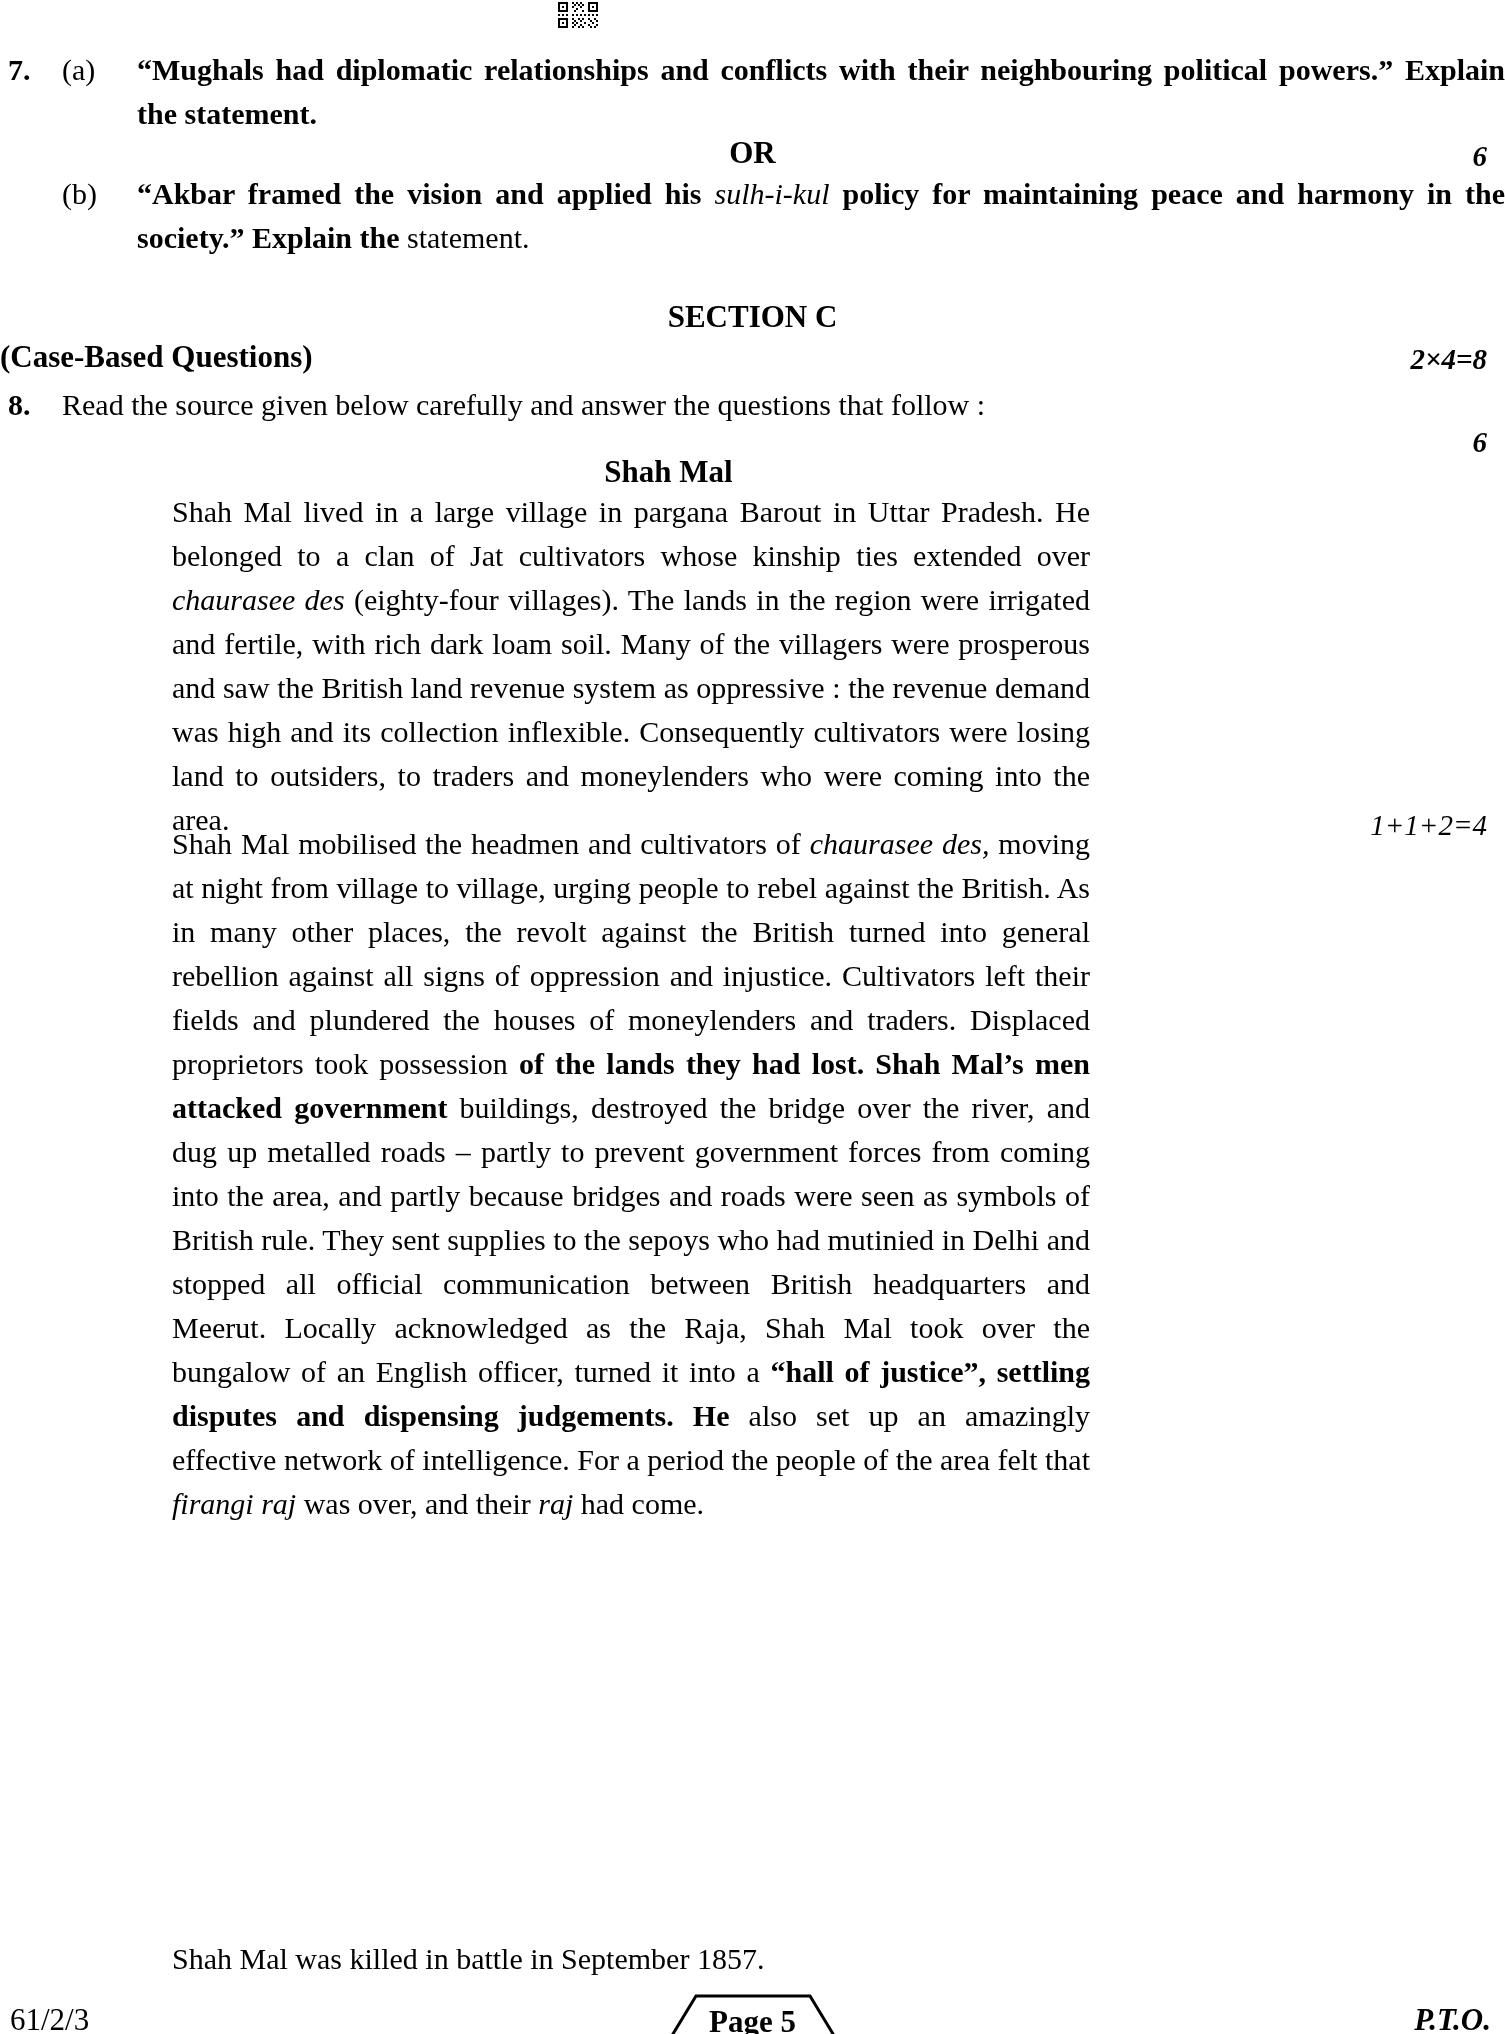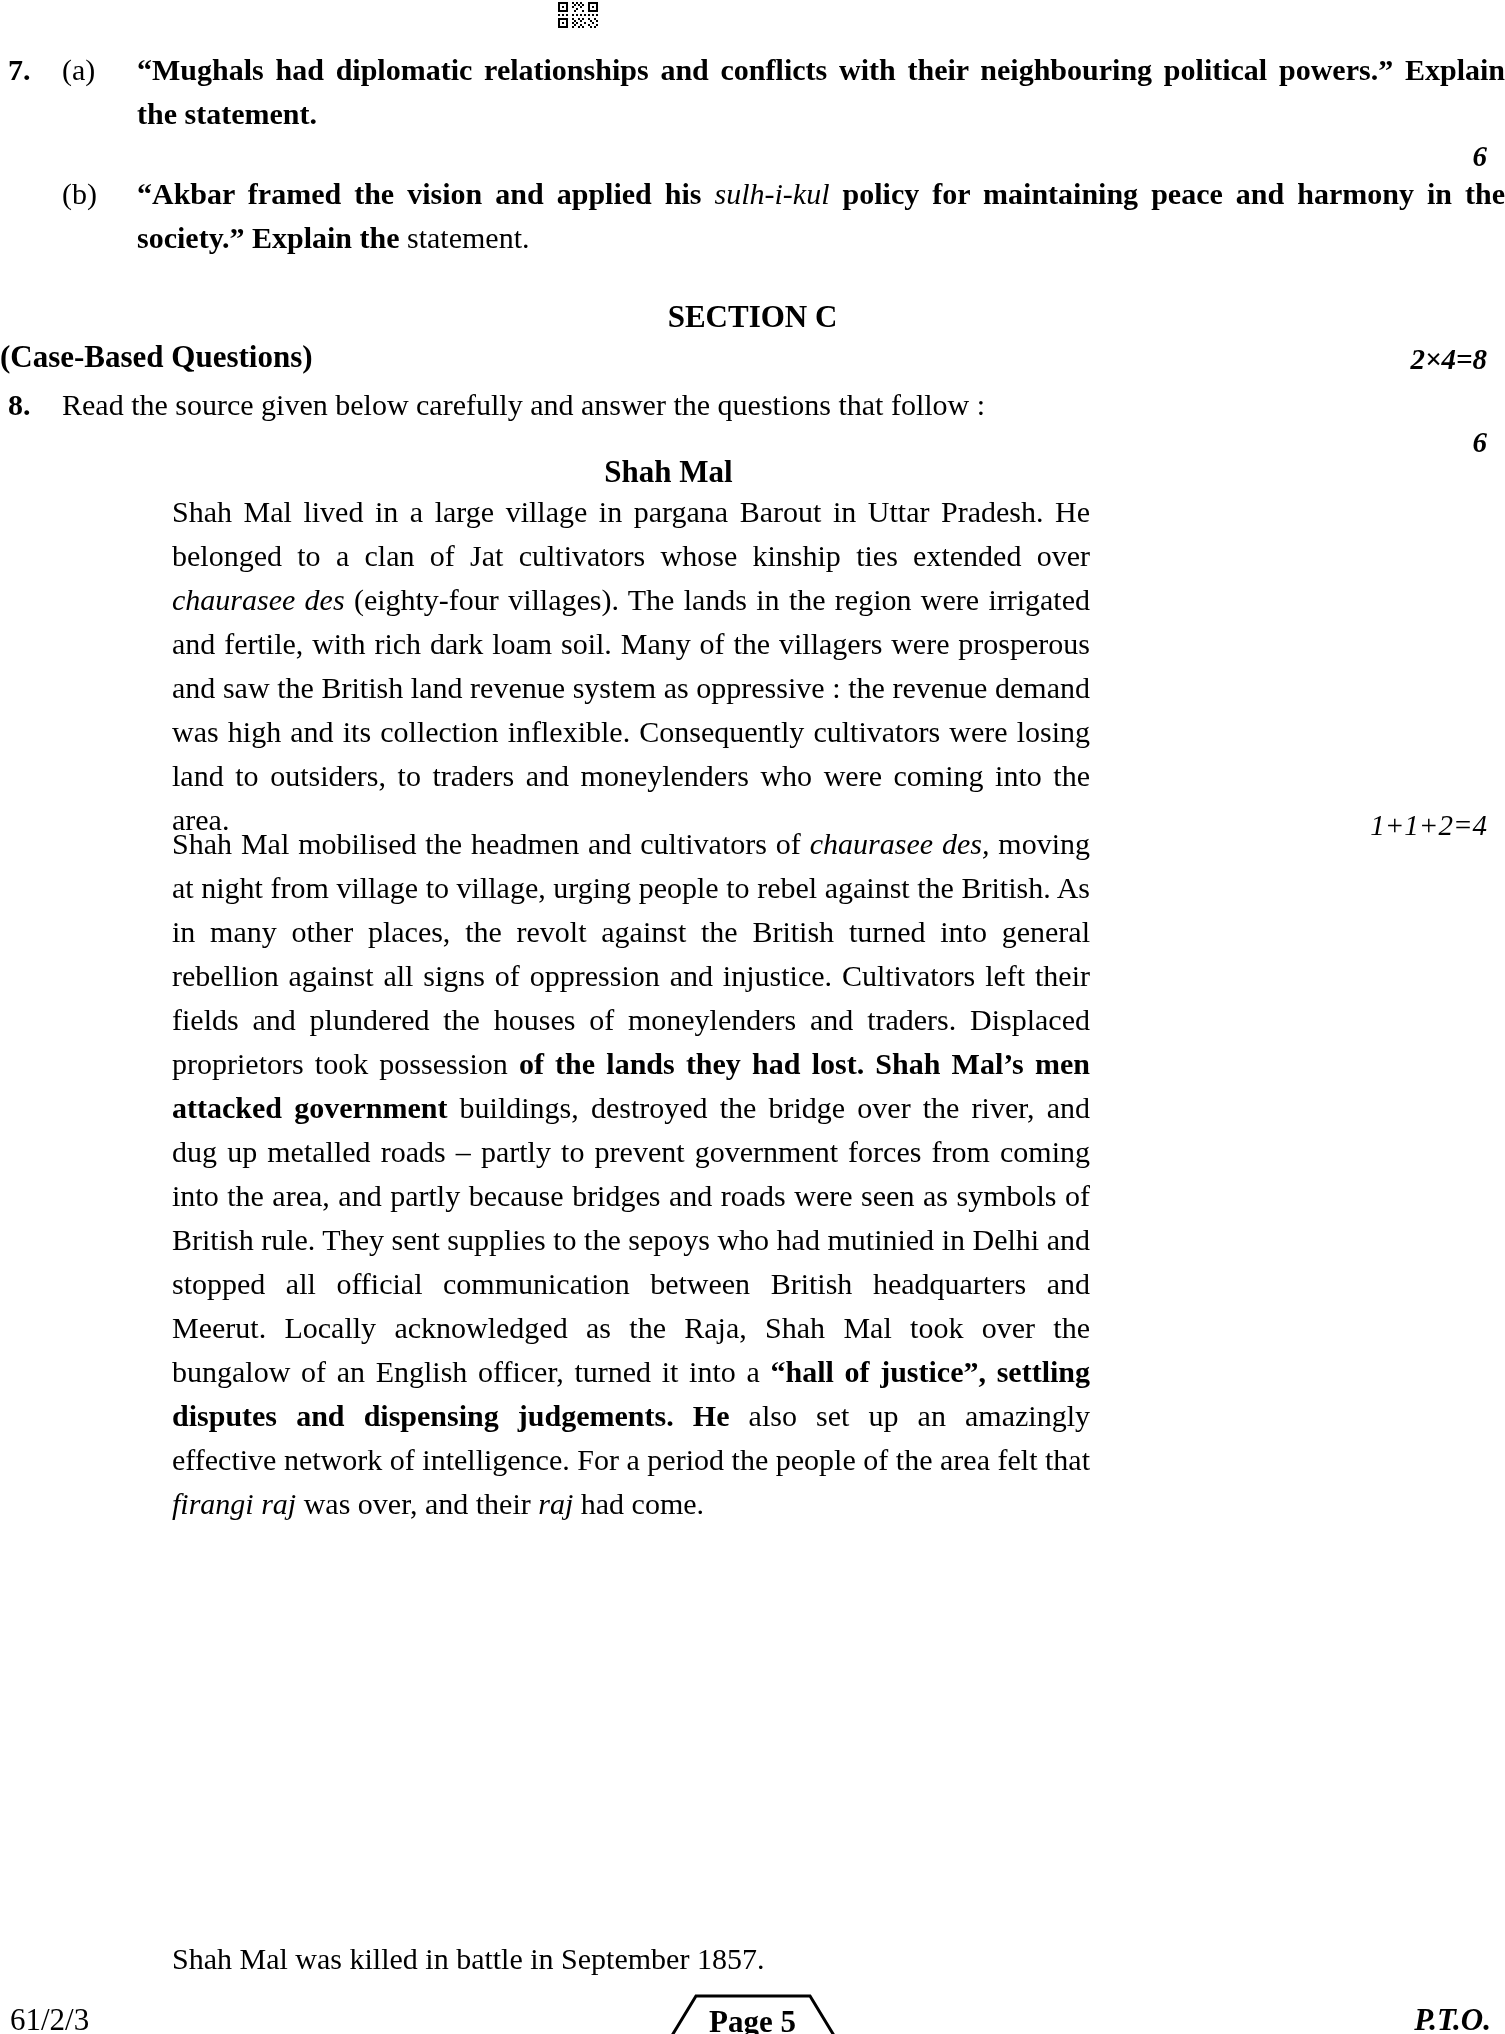--- a/index.html
+++ b/index.html
@@ -166,20 +166,21 @@
 
   <div id="q7" class="qrow">
     <div class="qnum">7.</div>
     <div class="qlabel">(a)</div>
     <div class="qbody">
       <div class="just"><b>“Mughals had diplomatic relationships and conflicts with their neighbouring political powers.”</b><b> Explain the statement.</b></div>
     </div>
     <div class="marks" id="q7a-marks">6</div>
   </div>
 
+  <div id="or-line">OR</div>
 
   <div id="q7b" class="qrow">
     <div class="qnum"></div>
     <div class="qlabel">(b)</div>
     <div class="qbody">
       <div class="just"><b>“Akbar framed the vision and applied his </b><i>sulh-i-kul</i><b> policy for maintaining peace and harmony in the society.” Explain the</b><span> statement.</span></div>
     </div>
     <div class="marks" id="q7b-marks">6</div>
   </div>
 

